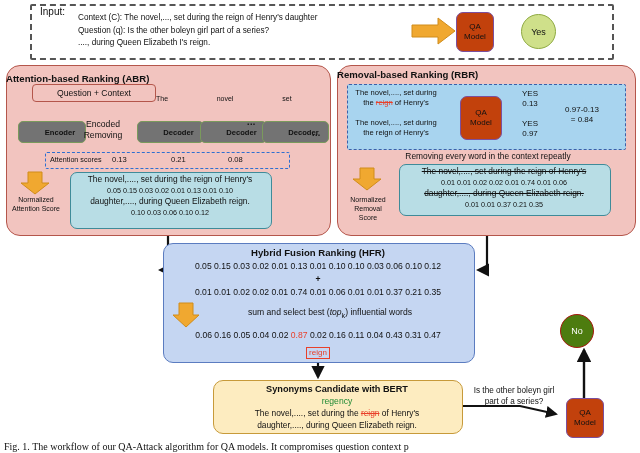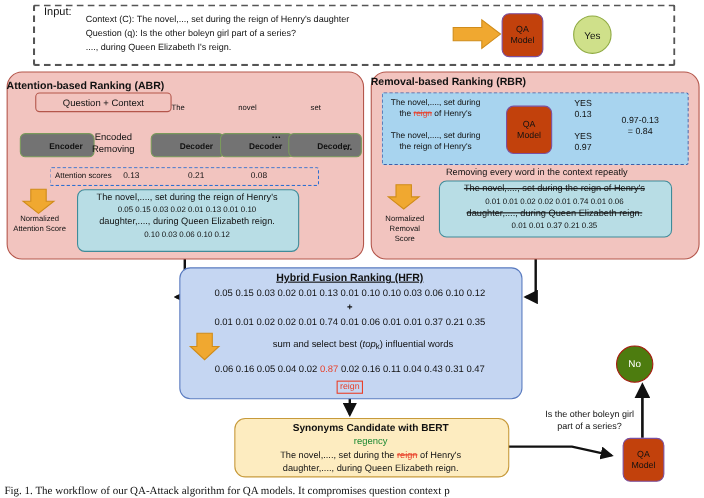--- a/index.html
+++ b/index.html
@@ -104,21 +104,21 @@
   #rbr-sub{left:360px;top:151px;width:256px;font-size:8.4px;text-align:center;}
   #rbr-score-box{left:399px;top:164px;width:210px;height:50px;}
   #rbr-score-inner{left:399px;top:166px;width:210px;}
   .strike{text-decoration:line-through;text-decoration-thickness:1px;}
 
   
   #hfr-box{
     left:163px;top:243px;width:310px;height:118px;
     background:#c5d6f2;border:1.4px solid #5b7cc0;border-radius:10px;
   }
-  #hfr-title{left:163px;top:247px;width:310px;font-size:9.6px;font-weight:bold;text-align:center;text-decoration:underline;}
+  #hfr-title{left:163px;top:247px;width:310px;font-size:9.6px;font-weight:bold;text-align:center;}
   .hfrnums{position:absolute;width:310px;left:163px;text-align:center;font-size:8.6px;white-space:nowrap;}
   #hfr-row1{top:261px;}
   #hfr-plus{top:274px;font-weight:bold;}
   #hfr-row2{top:287px;}
   #hfr-sum{left:195px;top:307px;width:270px;text-align:center;font-size:8.6px;}
   #hfr-row3{top:330px;}
   #hfr-word{left:163px;top:341px;width:310px;text-align:center;}
   #hfr-word span{
     color:#e8402a;font-size:8px;border:1px solid #e8402a;
     padding:0px 2px;display:inline-block;line-height:10px;
@@ -126,21 +126,21 @@
   .red{color:#e8402a;}
 
   
   #syn-box{
     left:213px;top:380px;width:248px;height:52px;
     background:#fdecc0;border:1.4px solid #c79a3a;border-radius:10px;
   }
   #syn-title{left:213px;top:384px;width:248px;text-align:center;font-size:9.2px;font-weight:bold;}
   #syn-word{left:213px;top:396px;width:248px;text-align:center;font-size:8.6px;color:#1f8a34;}
   #syn-sent{left:213px;top:408px;width:248px;text-align:center;font-size:8.4px;line-height:11.5px;}
-  #syn-q{left:468px;top:372px;width:92px;font-size:8.2px;line-height:10.5px;text-align:center;margin-left:22px;}
+  #syn-q{left:468px;top:386px;width:92px;font-size:8.2px;line-height:10.5px;text-align:center;}
   #qa-final{left:566px;top:398px;width:36px;height:38px;}
   #no-ball{left:560px;top:314px;width:32px;height:32px;background:#4d7c0f;border:1px solid #a61a10;color:#fff;}
 
   #caption{left:4px;top:441px;width:634px;font-size:10px;font-family:"Liberation Serif","DejaVu Serif",serif;
            color:#111;white-space:nowrap;overflow:hidden;}
   svg{overflow:visible;}
   .lineLayer{left:0;top:0;width:640px;height:453px;pointer-events:none;}
 </style>
 </head>
 <body>

